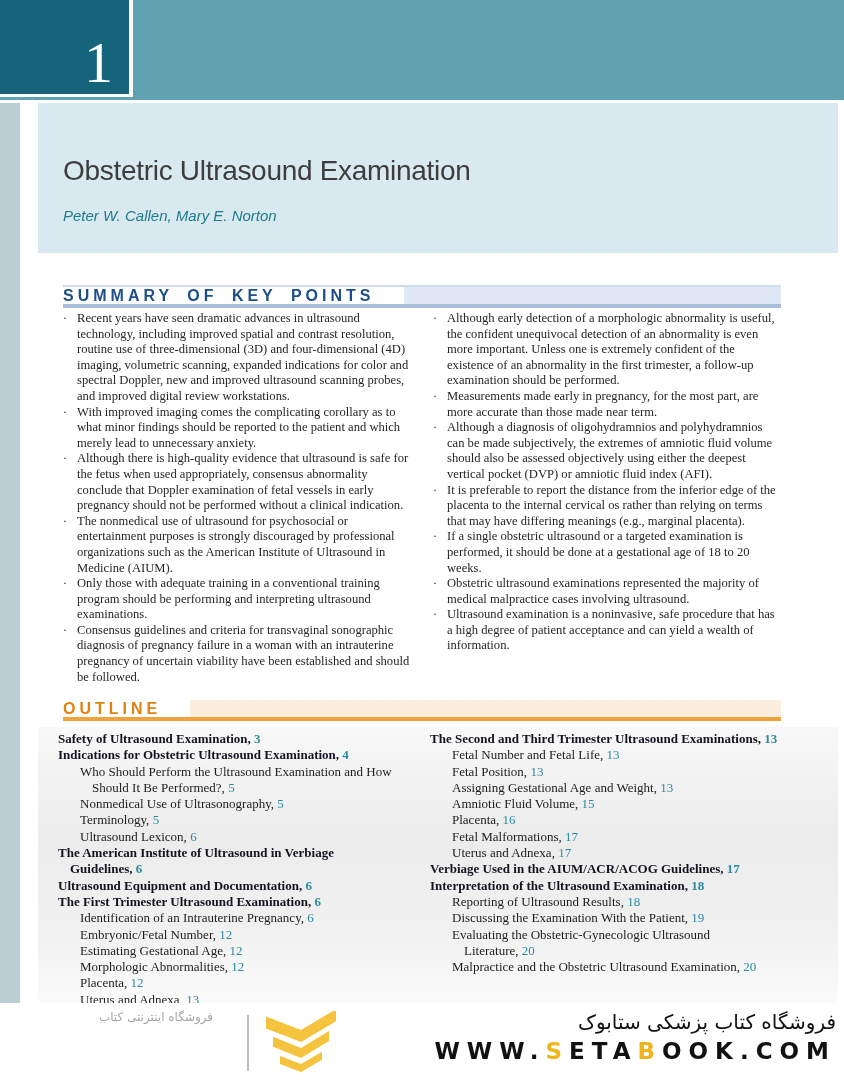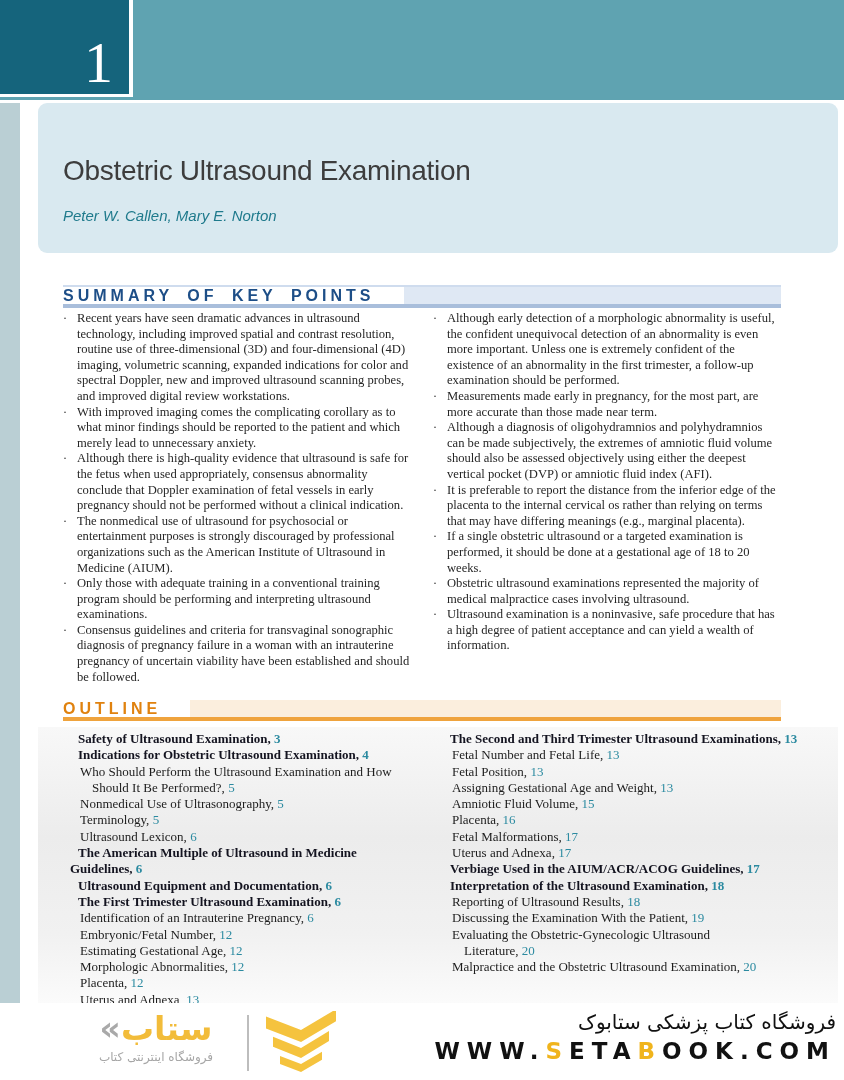--- a/index.html
+++ b/index.html
@@ -10,21 +10,21 @@
   .header-band{position:absolute;left:0;top:0;width:844px;height:100px;background:#5fa3b1;}
   .chapter-box{position:absolute;left:0;top:0;width:129px;height:94px;background:#15647c;
                border-right:4px solid #fff;border-bottom:3px solid #fff;}
   .chapter-num{position:absolute;right:16px;bottom:2px;color:#ffffff;
                font-family:"Liberation Serif",serif;font-size:58px;line-height:1;font-weight:400;}
   .left-strip{position:absolute;left:0;top:103px;width:20px;height:977px;background:#bacfd4;}
 
   
   .content-page{position:absolute;left:38px;top:103px;width:800px;height:900px;background:#ffffff;
                 border-bottom:1px solid #dcdcdc;overflow:hidden;}
-  .title-panel{position:absolute;left:0;top:0;width:800px;height:150px;background:#d9e9f0;border-radius:9px;}
+  .title-panel{position:absolute;left:0;top:0;width:800px;height:150px;background:#d9e9f0;}
   .page-title{position:absolute;left:25px;top:52px;margin:0;font-family:"Liberation Sans",sans-serif;
               font-weight:400;font-size:28px;letter-spacing:-0.3px;color:#3d3d3d;}
   .authors{position:absolute;left:25px;top:104px;font-family:Liberation Sans, sans-serif;
            font-style:italic;font-size:15px;color:#1f7a8c;}
 
   
   .section-header{position:absolute;left:25px;width:718px;}
   .sh-rule-top{height:2px;background:#cfdcee;}
   .sh-row{display:flex;align-items:stretch;height:17px;}
   .sh-text{font-family:"Liberation Sans",sans-serif;font-weight:bold;font-size:16px;line-height:17px;
@@ -50,21 +50,21 @@
 
   
   .outline-bg{position:absolute;left:0;top:624px;width:800px;height:276px;
               background:linear-gradient(180deg,#f8f8f8 0%,#ececec 40%,#f1f1f1 75%,#fbfbfb 100%);}
   .out-col{position:absolute;top:628px;}
   .out-col.left{left:20px;width:365px;}
   .out-col.right{left:392px;width:372px;}
   .orow{font-size:13px;line-height:16.3px;color:#1c1c1c;}
   .orow.obold{font-weight:bold;color:#141420;}
   .orow .pg{color:#2b8aa0;}
-  .ind0{padding-left:0;margin-left:20px;}
+  .ind0{padding-left:0;}
   .ind1{padding-left:12px;}
   .ind2{padding-left:22px;}
   .ind3{padding-left:34px;}
 
   
   .footer{position:absolute;left:0;top:1003px;width:844px;height:77px;background:#ffffff;}
   .logo{position:absolute;left:75px;top:6px;width:162px;text-align:center;}
   .wordmark{font-family:"DejaVu Sans",sans-serif;font-weight:bold;font-size:33px;line-height:40px;
             white-space:nowrap;direction:ltr;}
   .wordmark .wm-gray{color:#a9a9a9;}
@@ -173,21 +173,21 @@
     </div>
 
     <div class="out-col left">
         <div class="orow ind0 obold"><span>Safety of Ultrasound Examination, </span><span class="pg">3</span></div>
         <div class="orow ind0 obold"><span>Indications for Obstetric Ultrasound Examination, </span><span class="pg">4</span></div>
         <div class="orow ind2"><span>Who Should Perform the Ultrasound Examination and How</span></div>
         <div class="orow ind3"><span>Should It Be Performed?, </span><span class="pg">5</span></div>
         <div class="orow ind2"><span>Nonmedical Use of Ultrasonography, </span><span class="pg">5</span></div>
         <div class="orow ind2"><span>Terminology, </span><span class="pg">5</span></div>
         <div class="orow ind2"><span>Ultrasound Lexicon, </span><span class="pg">6</span></div>
-        <div class="orow ind0 obold"><span>The American Multiple of Ultrasound in Medicine</span></div>
+        <div class="orow ind0 obold"><span>The American Institute of Ultrasound in Verbiage</span></div>
         <div class="orow ind1 obold"><span>Guidelines, </span><span class="pg">6</span></div>
         <div class="orow ind0 obold"><span>Ultrasound Equipment and Documentation, </span><span class="pg">6</span></div>
         <div class="orow ind0 obold"><span>The First Trimester Ultrasound Examination, </span><span class="pg">6</span></div>
         <div class="orow ind2"><span>Identification of an Intrauterine Pregnancy, </span><span class="pg">6</span></div>
         <div class="orow ind2"><span>Embryonic/Fetal Number, </span><span class="pg">12</span></div>
         <div class="orow ind2"><span>Estimating Gestational Age, </span><span class="pg">12</span></div>
         <div class="orow ind2"><span>Morphologic Abnormalities, </span><span class="pg">12</span></div>
         <div class="orow ind2"><span>Placenta, </span><span class="pg">12</span></div>
         <div class="orow ind2"><span>Uterus and Adnexa, </span><span class="pg">13</span></div>
       </div>
@@ -206,23 +206,20 @@
         <div class="orow ind2"><span>Discussing the Examination With the Patient, </span><span class="pg">19</span></div>
         <div class="orow ind2"><span>Evaluating the Obstetric-Gynecologic Ultrasound</span></div>
         <div class="orow ind3"><span>Literature, </span><span class="pg">20</span></div>
         <div class="orow ind2"><span>Malpractice and the Obstetric Ultrasound Examination, </span><span class="pg">20</span></div>
       </div>
 
   </div>
 
   <div class="footer">
     <div class="logo">
-      <div class="wordmark">
-        <span class="wm-gray">«</span><span class="wm-yellow" dir="rtl">ستاب</span>
-      </div>
       <div class="logo-sub">فروشگاه اینترنتی کتاب</div>
     </div>
     <div class="logo-divider"></div>
     <svg class="emblem" width="82" height="64" viewBox="0 0 82 64">
       <g fill="#f5c33e" transform="translate(2,6) skewY(-6)">
         <path d="M4,0 L39,17 L74,0 L74,12 L39,29 L4,12 Z"></path>
         <path d="M11,21 L39,35 L67,21 L67,31 L39,45 L11,31 Z"></path>
         <path d="M18,41 L39,51 L60,41 L60,49 L39,59 L18,49 Z"></path>
       </g>
     </svg>

